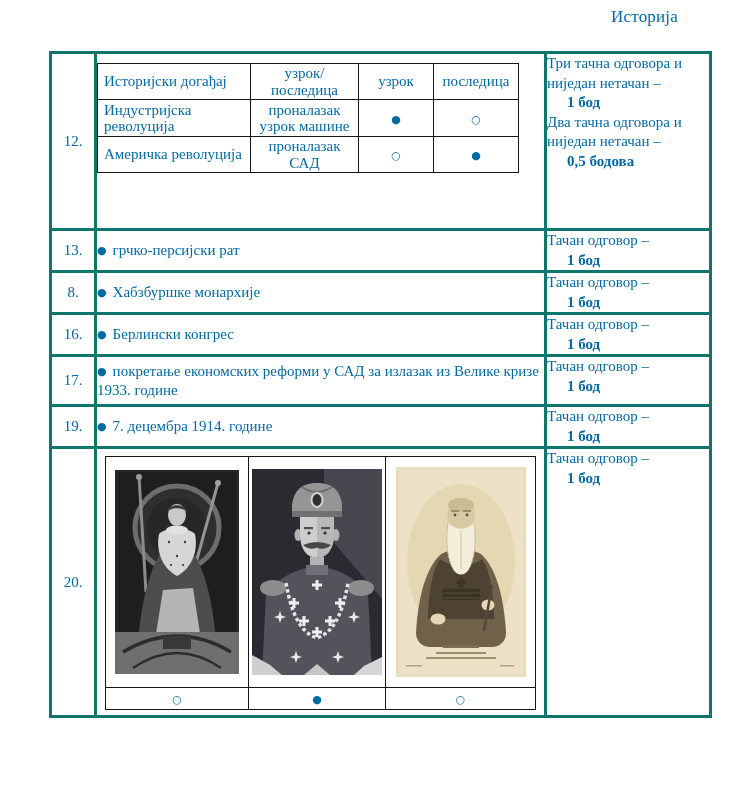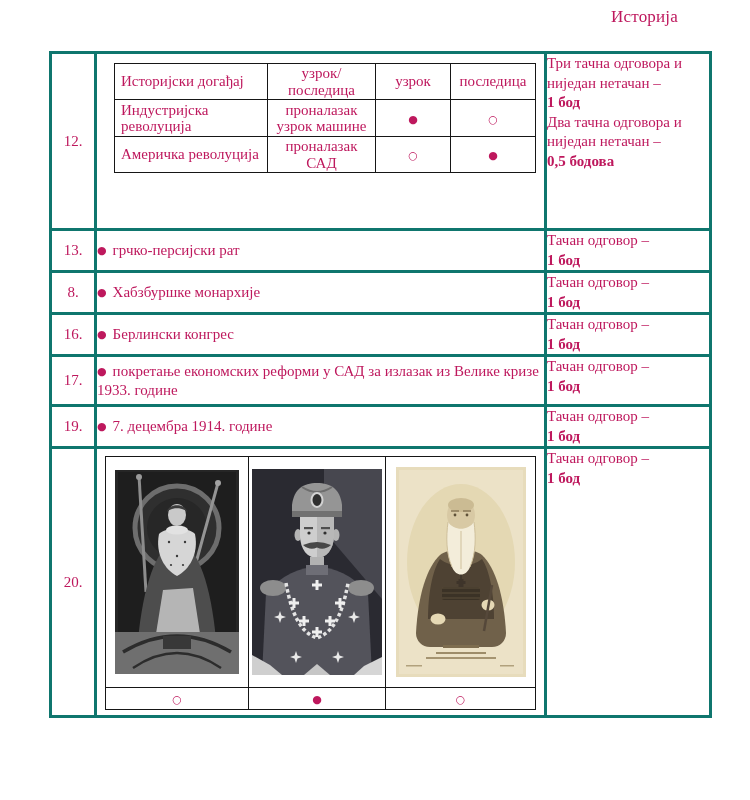--- a/index.html
+++ b/index.html
@@ -1,48 +1,48 @@
 <!DOCTYPE html>
 <html><head>
 <meta charset="utf-8">
 <style>
   * { box-sizing: border-box; }
   html, body { margin: 0; padding: 0; background: #ffffff; }
   .page {
     position: relative; width: 722px; height: 800px;
     background: #ffffff; overflow: hidden;
-    font-family: "Liberation Serif", serif; color: #be185d;
+    font-family: "Liberation Serif", serif; color: #0369a1;
   }
   .doc-title {
     position: absolute; top: 7px; right: 44px;
     font-size: 17px; letter-spacing: 0.2px;
   }
 
   
   table.main {
     position: absolute; left: 49px; top: 51px; width: 660px;
     border-collapse: collapse; table-layout: fixed;
     border: 2px solid #161616;
   }
   table.main > tbody > tr > td {
     border: 3px solid #0f766e; padding: 0; font-size: 15px;
   }
   td.num { text-align: center; vertical-align: middle; font-size: 16px; margin-top: 42px; }
   td.cell { padding: 3px 8px 3px 14px; vertical-align: middle; line-height: 19px; }
   td.nest { padding: 0; vertical-align: top; }
   td.score { padding: 2px 5px 2px 7px; vertical-align: top; line-height: 19.5px; }
-  .pts { font-weight: bold; }
+  .pts { font-weight: bold; margin-left: 20px; }
 
   .r12 { height: 177px; } .r13 { height: 42px; } .r14 { height: 40px; }
   .r15 { height: 40px; } .r16 { height: 38px; } .r17 { height: 50px; }
   .r18 { height: 40px; } .r19 { height: 40px; } .r20 { height: 269px; }
 
   
   table.t12 {
-    margin: 9px 0 0 17px; width: 421px;
+    margin: 9px 0 0 0; width: 421px;
     border-collapse: collapse; table-layout: fixed;
   }
   table.t12 th, table.t12 td {
     border: 1px solid #161616; font-size: 15px; font-weight: normal;
     line-height: 16.5px; padding: 1px 3px; text-align: center; vertical-align: middle;
   }
   table.t12 .c-event { text-align: left; padding-left: 6px; }
   table.t12 tr.hr  { height: 33px; }
   table.t12 tr.ir1 { height: 37px; }
   table.t12 tr.ir2 { height: 33px; }

